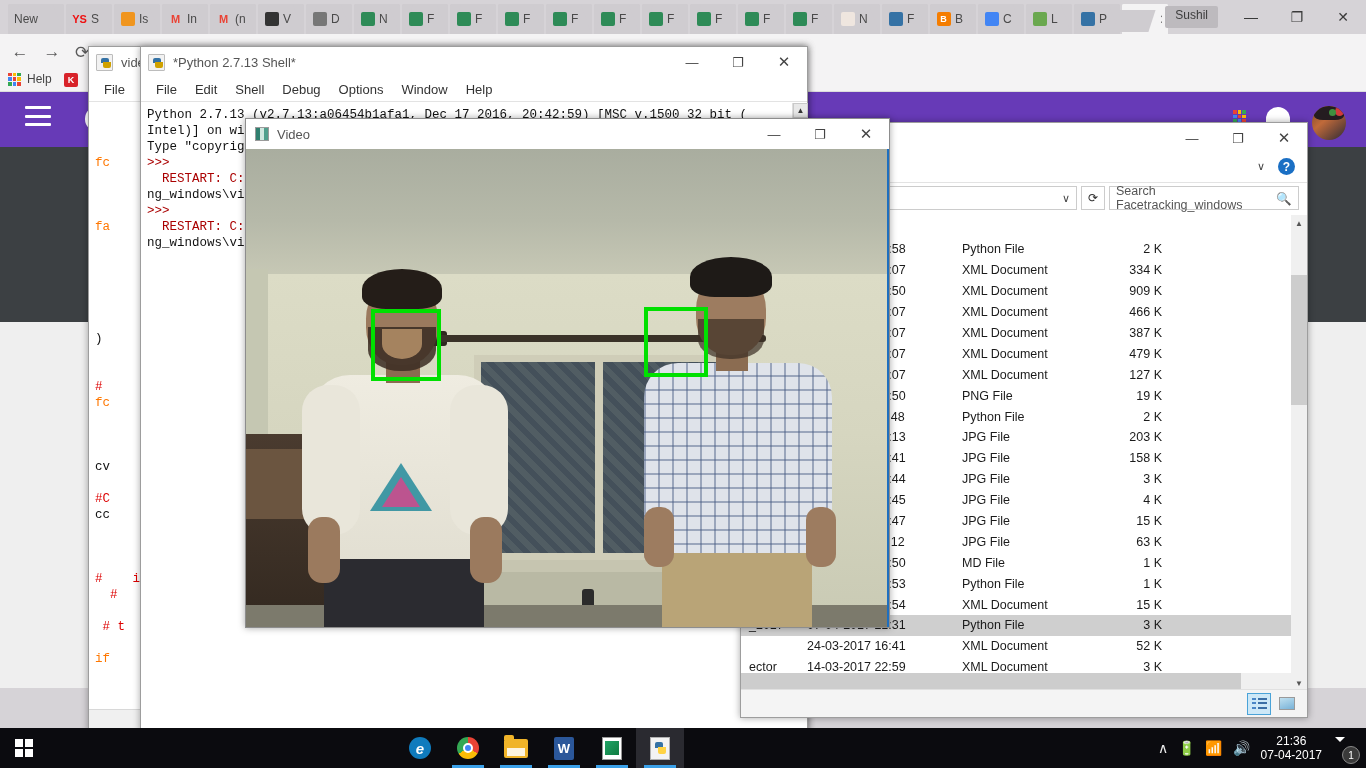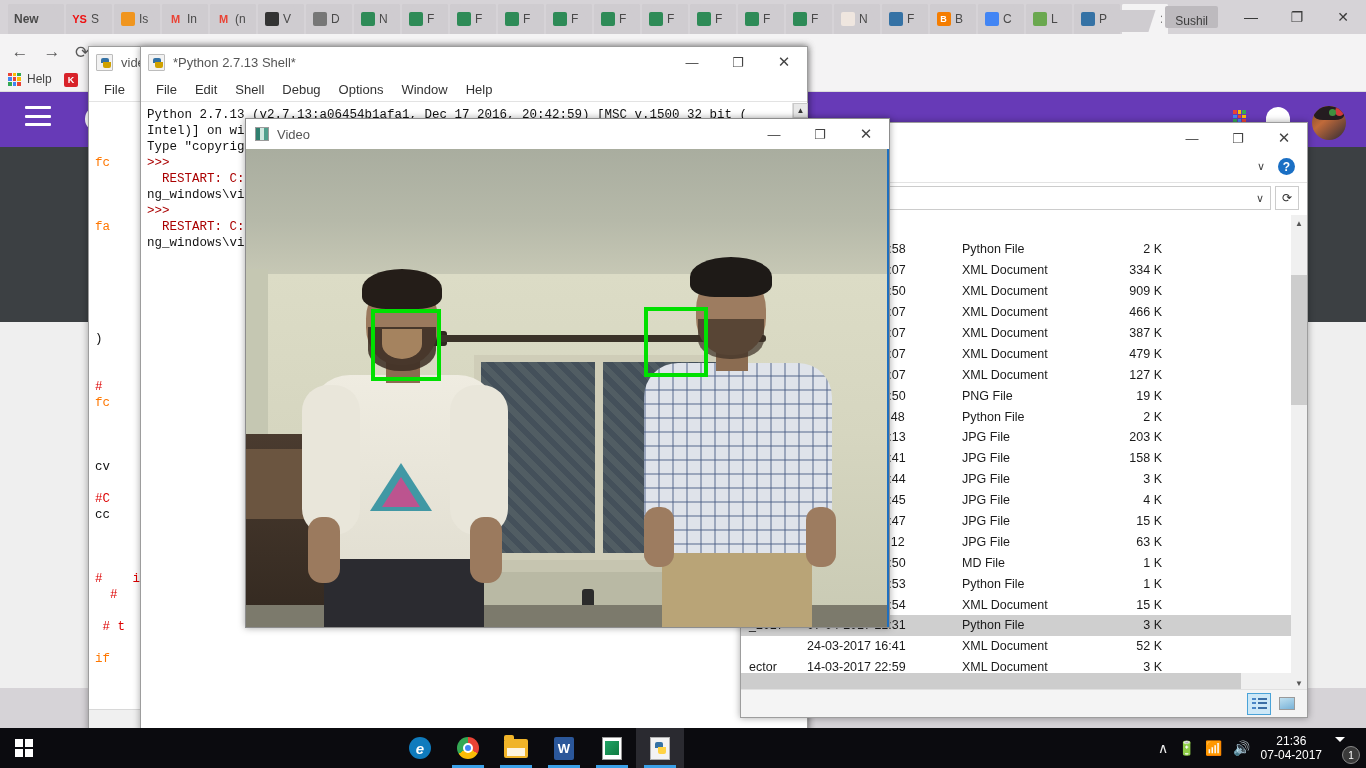--- a/index.html
+++ b/index.html
@@ -33,21 +33,21 @@
   .tab::after{ right:-6px; transform:skewX(18deg); }
   .tab .lbl { position:relative; z-index:2; overflow:hidden; }
   .tab .fav { position:relative; z-index:2; width:15px; height:15px; flex:0 0 15px;
               display:flex; align-items:center; justify-content:center; font-size:11px; }
   .tab.active { background:#f4f3f4; }
 
   .fav-box { width:14px;height:14px;border-radius:2px;display:flex;align-items:center;justify-content:center;color:#fff;font-size:9px;font-weight:bold;}
 
   .newtab { position:absolute; top:10px; height:22px; width:36px; background:#cfccd0;
             transform:skewX(-18deg); }
-  .profile-pill { position:absolute; top:6px; right:148px; height:22px; padding:8px 10px;
+  .profile-pill { position:absolute; top:6px; right:148px; height:22px; padding:2px 10px;
      background:#bdbabe; color:#3c3c3c; font-size:12px; border-radius:2px;}
   .wbtn { position:absolute; top:0; height:34px; width:46px; display:flex;align-items:center;justify-content:center;
           color:#3a3a3a; font-size:14px;}
 
   .navbar { position:absolute; top:34px; left:0; width:1366px; height:36px; background:#f4f3f4; }
   .navicon { position:absolute; top:6px; width:24px; height:24px; display:flex; align-items:center; justify-content:center;
              color:#5a5a5a; font-size:17px;}
   .omnibox { position:absolute; top:38px; left:96px; width:1210px; height:28px; background:#fff;
              border:1px solid #dadada; border-radius:2px; display:flex; align-items:center; padding:0 8px; gap:6px;
              font-size:13px; }
@@ -286,21 +286,21 @@
   .i-pyidle::before{content:"";position:absolute;left:4px;top:4px;width:8px;height:6px;background:#3572A5;border-radius:2px 2px 0 0;}
   .i-pyidle::after{content:"";position:absolute;left:7px;top:9px;width:8px;height:7px;background:#ffd343;border-radius:0 0 2px 2px;}
 </style>
 </head>
 <body>
 
 <div id="chrome">
 
   <div class="tabstrip">
     <div id="tabs-holder">
-        <div class="tab" style="left: 8px; width: 56px; font-weight: bold;">
+        <div class="tab" style="left: 8px; width: 56px;">
           <span class="lbl">New</span>
         </div>
         <div class="tab" style="left: 66px; width: 46px;">
           <span class="fav" style="color: rgb(238, 17, 17); font-weight: bold;">YS</span>
           <span class="lbl">S</span>
         </div>
         <div class="tab" style="left: 114px; width: 46px;">
           <span class="fav">
             <span class="fav-box" style="background:#f0951e;color:#fff"></span>
           </span>
@@ -564,20 +564,24 @@
   </div>
   <div class="addressrow">
     <div class="addrbox">
       <span>
         <span>windows</span>
         <span style="color:#666;padding-left:6px;">›</span>
       </span>
       <span style="color:#444;font-size:11px;">∨</span>
     </div>
     <div class="refresh">⟳</div>
+    <div class="searchbox">
+      <span>Search Facetracking_windows</span>
+      <span>🔍</span>
+    </div>
   </div>
   <div class="filelist" id="fileList">
       <div class="frow">
         <div class="c-name"></div>
         <div class="c-date">25-03-2017 14:58</div>
         <div class="c-type">Python File</div>
         <div class="c-size">2 K</div>
       </div>
       <div class="frow">
         <div class="c-name"></div>

